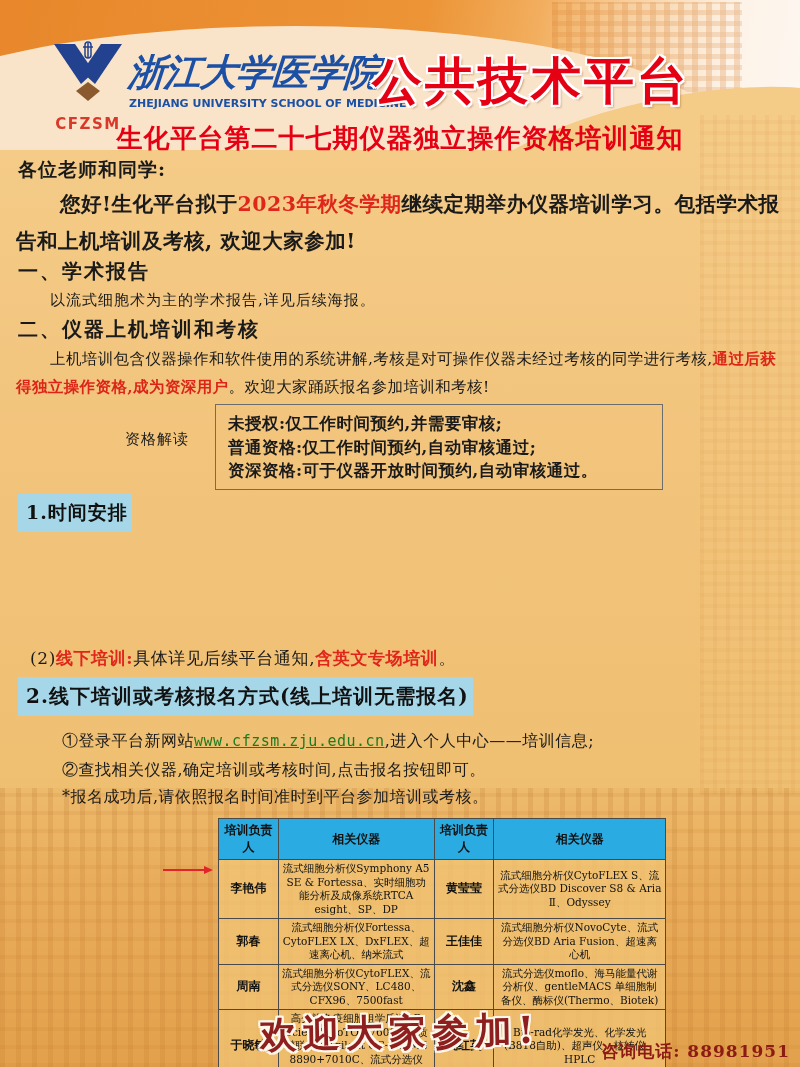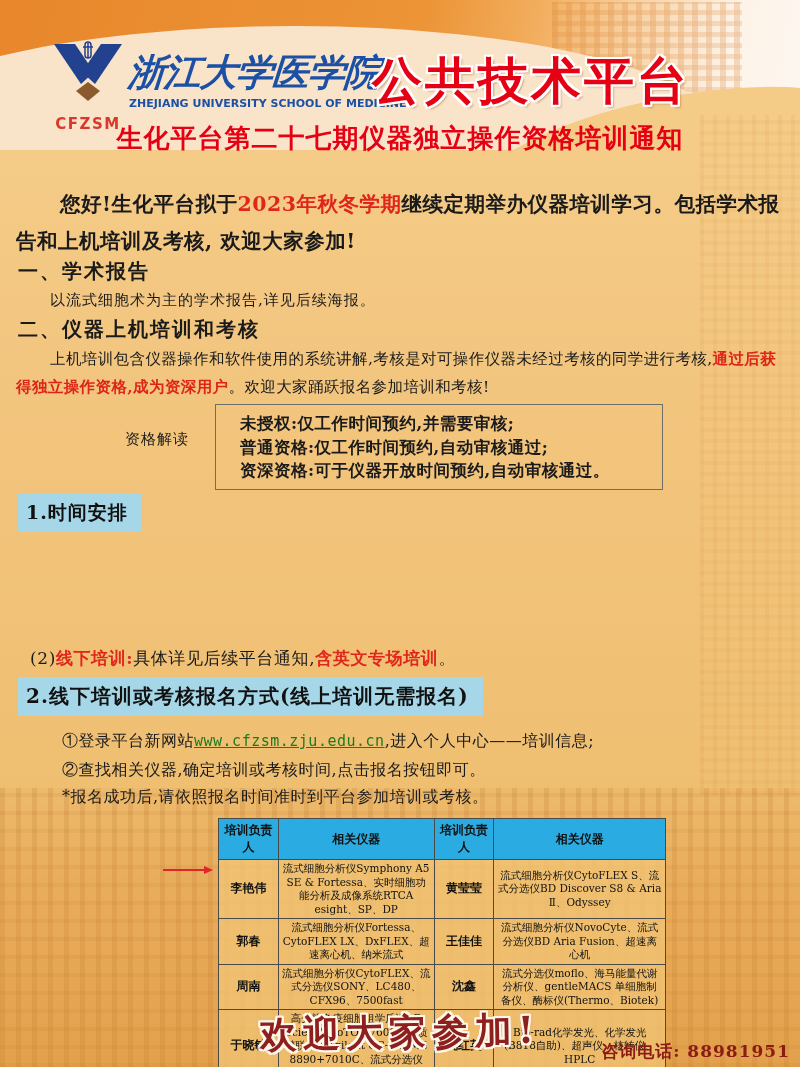--- a/index.html
+++ b/index.html
@@ -80,25 +80,25 @@
   .sec1-b { position:absolute; left:50px; top:291px; font-size:15px; letter-spacing:1px; }
   .sec2-h { position:absolute; left:18px; top:316px;text-align:right; }
   .sec2-p {
     position:absolute; left:16px; top:345px; width:774px;
     font-size:15.5px; line-height:28px; letter-spacing:.4px; text-indent:34px; font-weight:500;
   }
   .sec2-p .red { font-weight:bold; color:#dd2418; }
   .qual-label { position:absolute; left:125px; top:430px; font-size:15px; letter-spacing:1px; }
   .qual-box {
     position:absolute; left:215px; top:404px; width:448px; border:1px solid #6d6d6d;
-    padding:7px 10px 6px 24px; font-size:16.5px; line-height:23.5px; font-weight:600; letter-spacing:.5px;
+    padding:7px 10px 6px 12px; font-size:16.5px; line-height:23.5px; font-weight:600; letter-spacing:.5px;
   }
   .hl {
     position:absolute; background:#a6d7e8; font-weight:bold; color:#111;
-    padding:6px 14px 6px 8px; letter-spacing:1px;
+    padding:6px 4px 6px 8px; letter-spacing:1px;
   }
   .hl1 { left:18px; top:494px; font-size:19px; }
   .hl2 { left:18px; top:677px; font-size:20px; }
   .item-p {
     position:absolute; left:16px; width:772px; font-size:17px; line-height:36.5px;
     letter-spacing:.6px; font-weight:500; text-indent:14px;
   }
   .item1 { top:545px; }
   .item2 { top:640px; }
   .item-p .red { font-weight:bold; }
@@ -159,20 +159,21 @@
         <line x1="35" y1="7" x2="45" y2="7" stroke="#22418f" stroke-width="1.5"></line>
       </g>
     </svg>
     <div class="logo-acronym">CFZSM</div>
   </div>
   <div class="org-cn">浙江大学医学院</div>
   <div class="org-en">ZHEJIANG UNIVERSITY SCHOOL OF MEDICINE</div>
   <div class="platform">公共技术平台</div>
   <div class="notice-title">生化平台第二十七期仪器独立操作资格培训通知</div>
 
+  <div class="salutation cjk">各位老师和同学:</div>
   <p class="intro-p cjk"><span>您好!生化平台拟于</span><span class="red">2023年秋冬学期</span><span>继续定期举办仪器培训学习。包括学术报告和上机培训及考核, 欢迎大家参加!</span></p>
 
   <div class="sec1-h h-black cjk">一、学术报告</div>
   <div class="sec1-b cjk">以流式细胞术为主的学术报告,详见后续海报。</div>
 
   <div class="sec2-h h-black cjk">二、仪器上机培训和考核</div>
   <p class="sec2-p cjk"><span>上机培训包含仪器操作和软件使用的系统讲解,考核是对可操作仪器未经过考核的同学进行考核,</span><span class="red">通过后获得独立操作资格,成为资深用户</span><span>。欢迎大家踊跃报名参加培训和考核!</span></p>
 
   <div class="qual-label cjk">资格解读</div>
   <div class="qual-box cjk">

